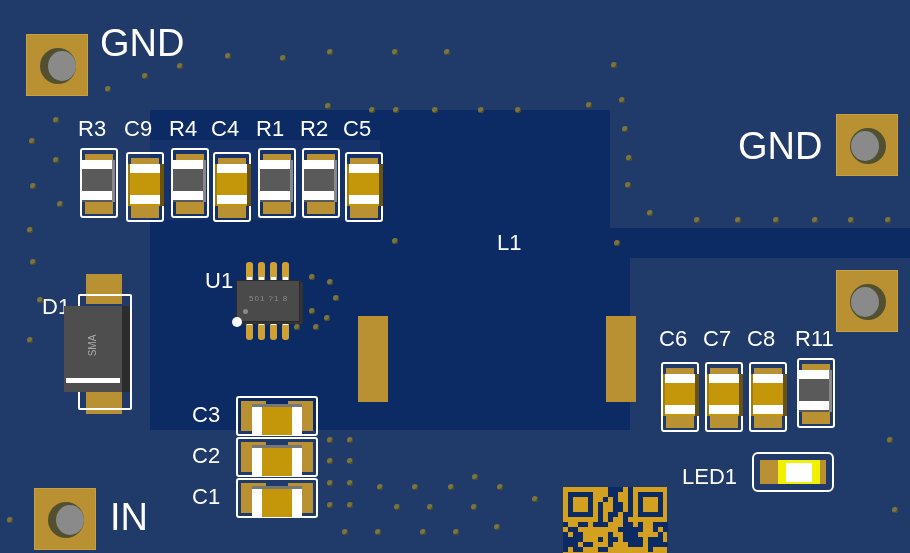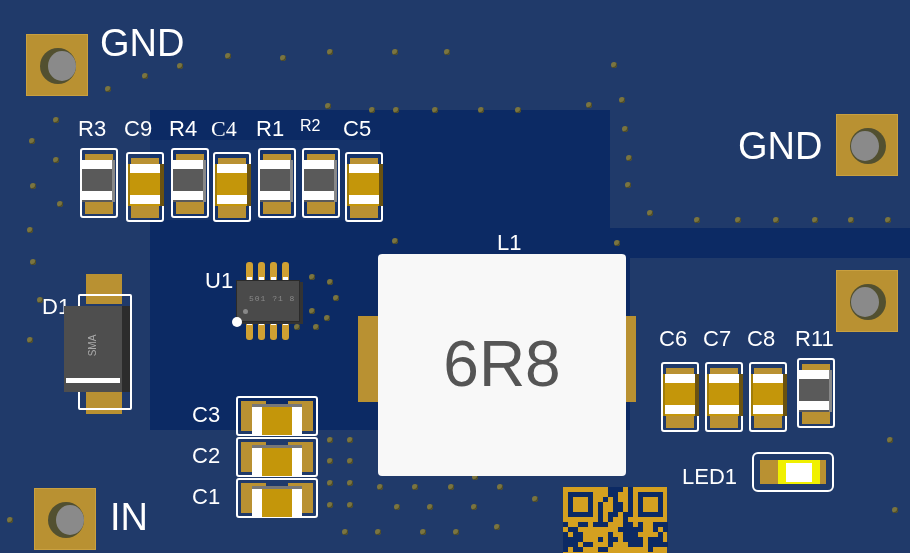--- a/index.html
+++ b/index.html
@@ -205,44 +205,41 @@
   <div style="position:absolute;left:232px;top:262px;width:70px;height:78px;">
     <div class="pin top" style="left:14px;top:0;"></div>
     <div class="pin top" style="left:26px;top:0;"></div>
     <div class="pin top" style="left:38px;top:0;"></div>
     <div class="pin top" style="left:50px;top:0;"></div>
     <div class="pin bot" style="left:14px;top:58px;"></div>
     <div class="pin bot" style="left:26px;top:58px;"></div>
     <div class="pin bot" style="left:38px;top:58px;"></div>
     <div class="pin bot" style="left:50px;top:58px;"></div>
     <div class="chip" style="left:4px;top:18px;width:62px;height:40px;">
-      <div style="position:absolute;left:12px;top:13px;font-family:Liberation Mono, monospace;font-size:8px;color:#8a8a8a;letter-spacing:1px;">501 ?1 8</div>
+      <div style="position:absolute;left:12px;top:13px;font-family:Liberation Sans, sans-serif;font-size:8px;color:#8a8a8a;letter-spacing:1px;">501 ?1 8</div>
       <div style="position:absolute;left:6px;top:28px;width:5px;height:5px;border-radius:50%;background:#888;"></div>
     </div>
     <div style="position:absolute;left:0;top:55px;width:10px;height:10px;border-radius:50%;background:#fff;"></div>
   </div>
 
   <div class="silk" style="left:42px;top:296px;font-size:22px;">D1</div>
   <div style="position:absolute;left:64px;top:274px;width:70px;height:140px;">
     <div class="pad" style="left:22px;top:0;width:36px;height:30px;"></div>
     <div class="pad" style="left:22px;top:110px;width:36px;height:30px;"></div>
     <div style="position:absolute;left:14px;top:20px;width:54px;height:116px;border:2px solid #fff;border-radius:2px;box-sizing:border-box;"></div>
     <div style="position:absolute;left:0;top:32px;width:58px;height:86px;background:#4e4e4e;border-right:8px solid #2c2c2c;">
       <div style="position:absolute;left:18px;top:34px;font-size:10px;color:#aaa;transform:rotate(-90deg);">SMA</div>
       <div style="position:absolute;left:2px;top:72px;width:54px;height:5px;background:#fff;"></div>
     </div>
   </div>
 
   <div class="silk" style="left:497px;top:232px;font-size:22px;">L1</div>
   <div style="position:absolute;left:356px;top:254px;width:282px;height:222px;">
     <div class="pad" style="left:2px;top:62px;width:30px;height:86px;"></div>
     <div class="pad" style="left:250px;top:62px;width:30px;height:86px;"></div>
-    <div style="position:absolute;left:22px;top:0;width:248px;height:222px;background:#f8f8f8;border-radius:4px;">
-      <div style="position:absolute;left:0;width:100%;top:78px;text-align:center;font-size:64px;color:#555;line-height:1;">6R8</div>
-    </div>
   </div>
 
   <div id="input-caps">
       <div style="position: absolute; left: 236px; top: 396px; width: 82px; height: 40px;">
         <div class="footprint" style="left: 0px; top: 0px; width: 82px; height: 40px;"></div>
         <div class="pad" style="left: 5px; top: 5px; width: 25px; height: 30px;"></div>
         <div class="pad" style="left: 52px; top: 5px; width: 25px; height: 30px;"></div>
         <div class="hcomp-body" style="left: 16px; top: 8px; width: 50px; height: 28px; border-top: 3px solid rgb(119, 119, 119);">
           <div class="hend" style="left: 0px;"></div>
           <div class="hend" style="left: 40px;"></div>
@@ -408,23 +405,23 @@
         <div class="qr" style="left: 40px; top: 60px; width: 5px; height: 5px;"></div>
         <div class="qr" style="left: 85px; top: 60px; width: 5px; height: 5px;"></div>
         <div class="qr" style="left: 5px; top: 5px; width: 25px; height: 25px; background: transparent; border: 5px solid rgb(12, 42, 100); box-sizing: border-box;"></div>
         <div class="qr" style="left: 75px; top: 5px; width: 25px; height: 25px; background: transparent; border: 5px solid rgb(12, 42, 100); box-sizing: border-box;"></div>
       </div>
   </div>
 
 <div class="silk" style="left: 78px; top: 118px; font-size: 22px;">R3</div>
     <div class="silk" style="left: 124px; top: 118px; font-size: 22px;">C9</div>
     <div class="silk" style="left: 169px; top: 118px; font-size: 22px;">R4</div>
-    <div class="silk" style="left: 211px; top: 118px; font-size: 22px; font-family: Liberation Serif, serif;">C4</div>
+    <div class="silk" style="left: 211px; top: 118px; font-size: 22px;">C4</div>
     <div class="silk" style="left: 256px; top: 118px; font-size: 22px;">R1</div>
-    <div class="silk" style="left: 300px; top: 118px; font-size: 16px;">R2</div>
+    <div class="silk" style="left: 300px; top: 118px; font-size: 22px;">R2</div>
     <div class="silk" style="left: 343px; top: 118px; font-size: 22px;">C5</div>
     <div class="silk" style="left: 659px; top: 328px; font-size: 22px;">C6</div>
     <div class="silk" style="left: 703px; top: 328px; font-size: 22px;">C7</div>
     <div class="silk" style="left: 747px; top: 328px; font-size: 22px;">C8</div>
     <div class="silk" style="left: 795px; top: 328px; font-size: 22px;">R11</div>
     <div class="silk" style="left: 192px; top: 404px; font-size: 22px;">C3</div>
     <div class="silk" style="left: 192px; top: 445px; font-size: 22px;">C2</div>
     <div class="silk" style="left: 192px; top: 486px; font-size: 22px;">C1</div>
   </div>
 

